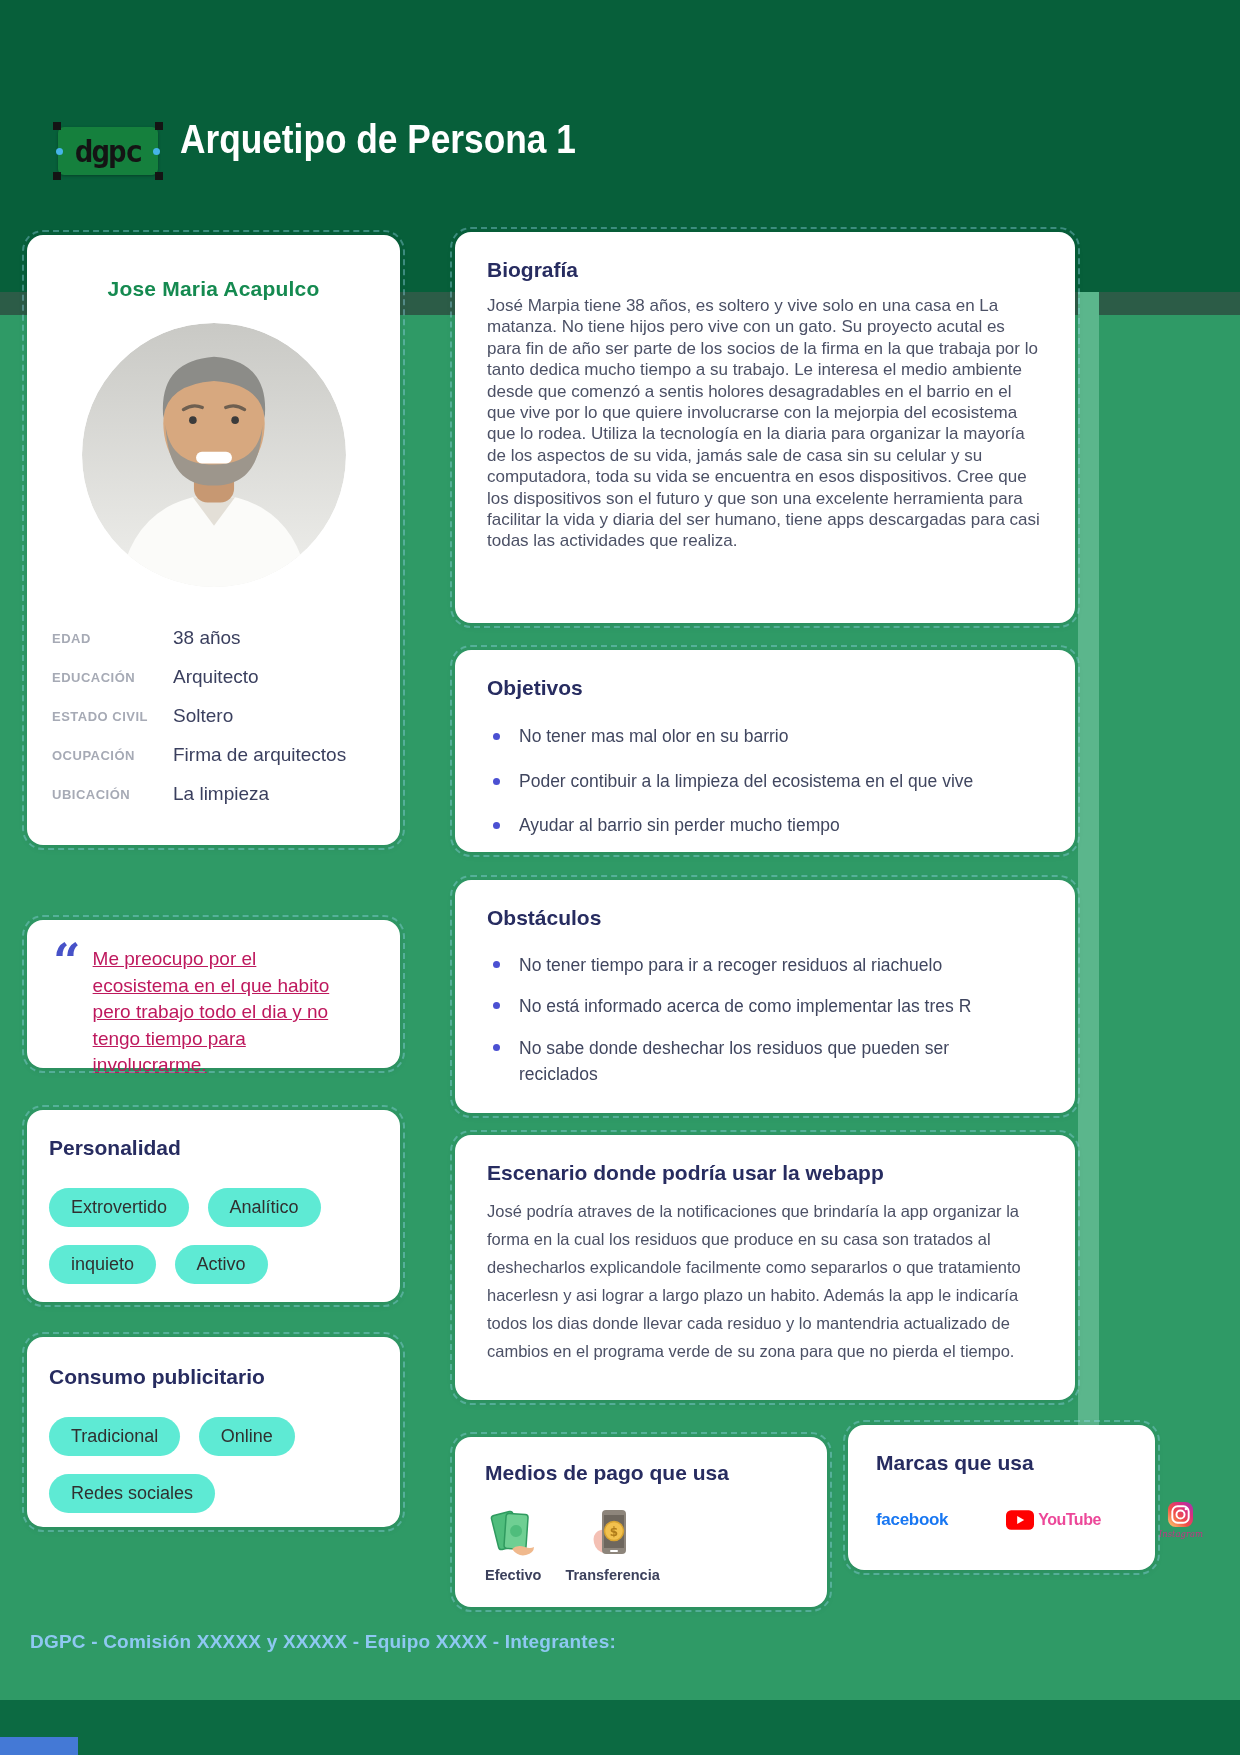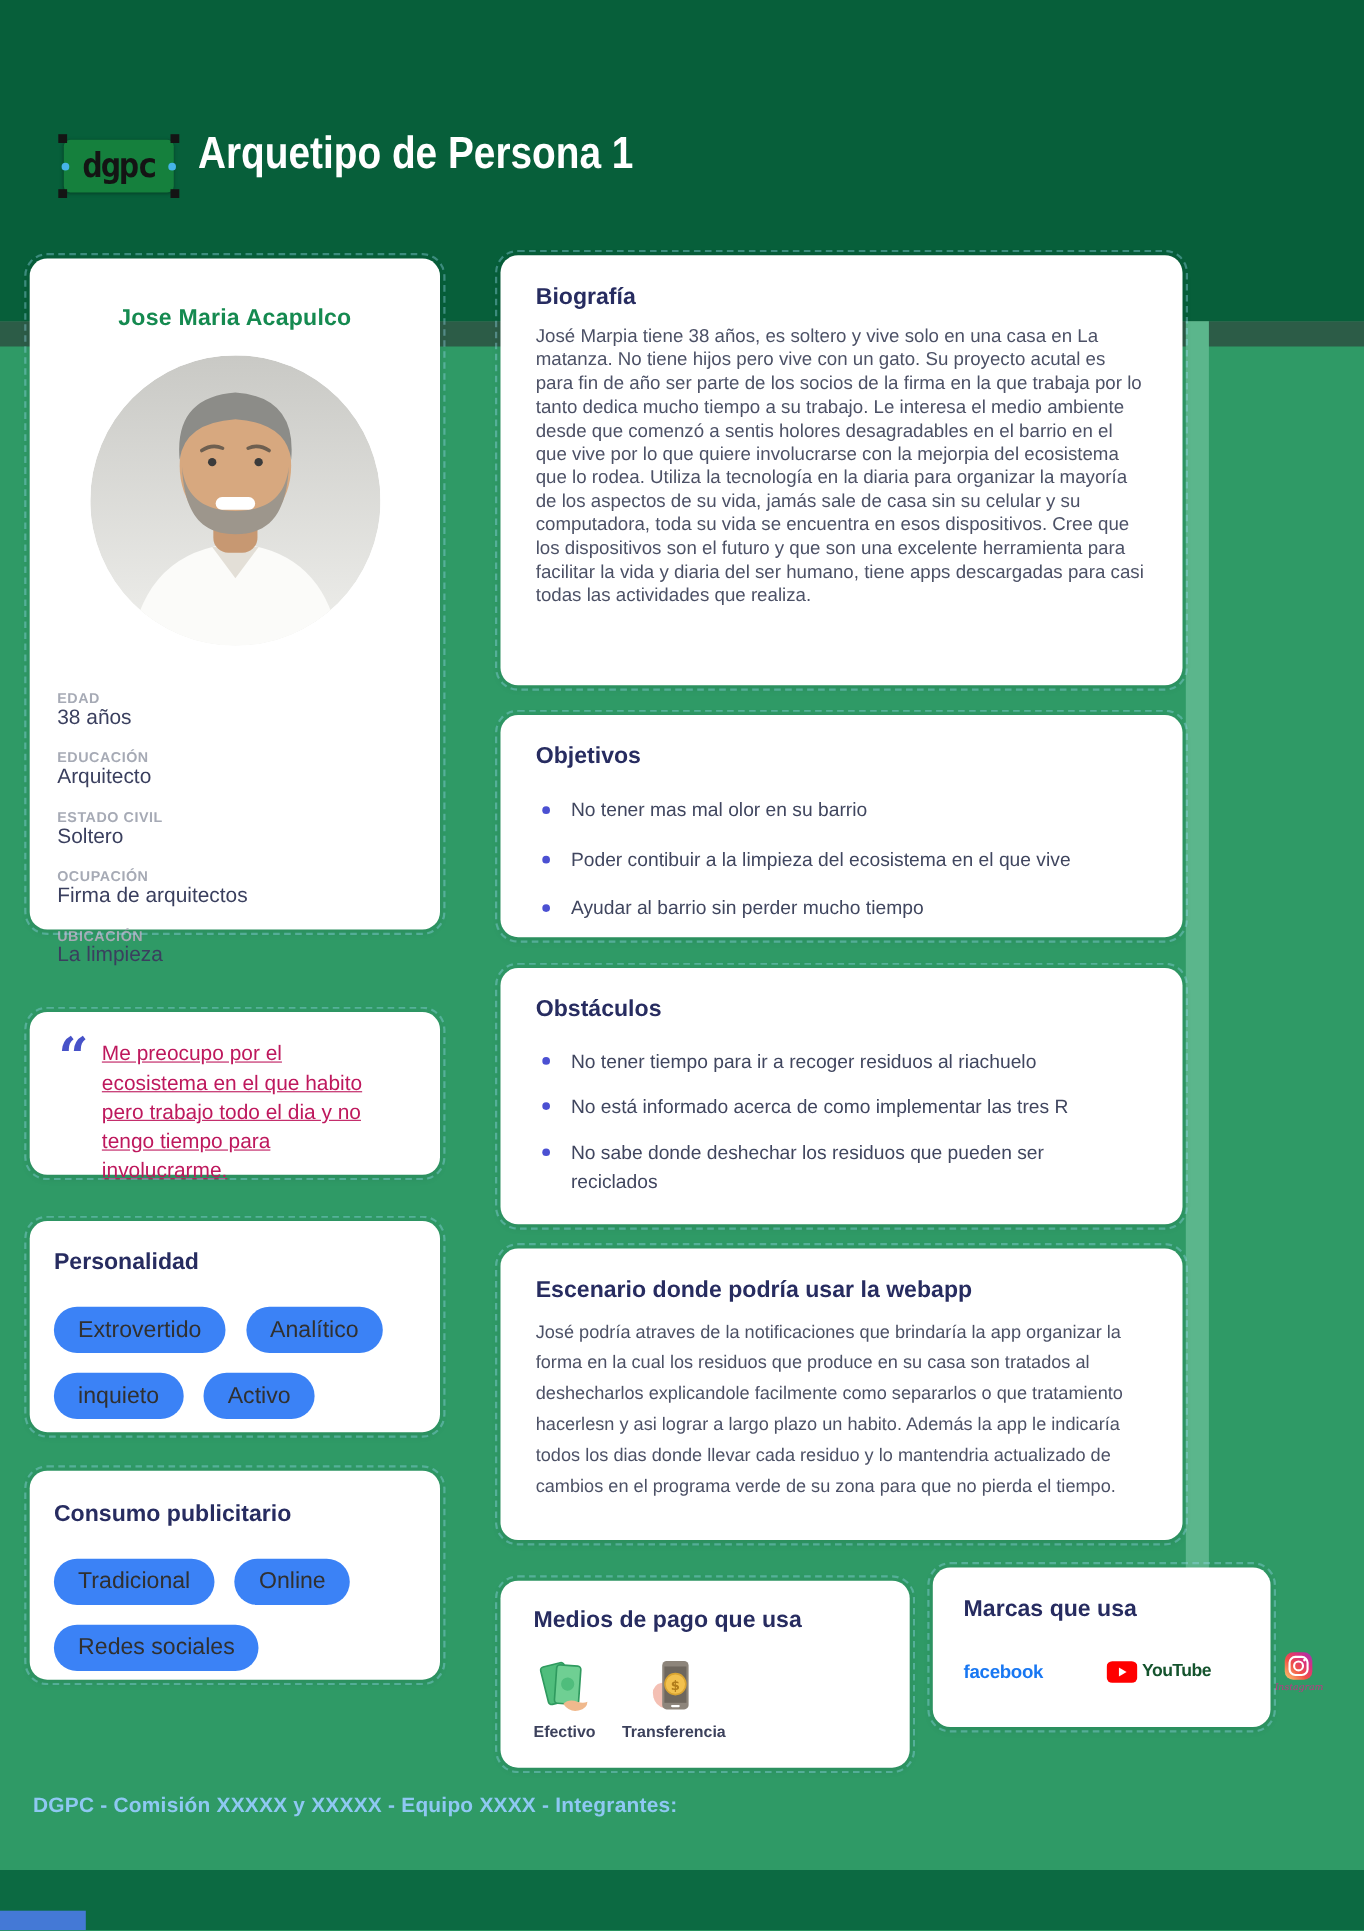--- a/index.html
+++ b/index.html
@@ -30,37 +30,37 @@
   .card { position:absolute; background:#fff; border-radius:16px; box-sizing:border-box;
           box-shadow:0 2px 8px rgba(0,0,0,.10);
           outline:2px dashed rgba(150,215,240,.38); outline-offset:3px; }
   .section-title { font-size:21px; font-weight:bold; color:#272c60; }
 
   
   .profile-card { left:27px; top:235px; width:373px; height:610px; }
   .profile-name { margin-top:42px; text-align:center; color:#158a50; font-size:21px; font-weight:bold; letter-spacing:.2px; }
   .avatar-wrap { width:264px; height:264px; margin:22px auto 0; border-radius:50%; overflow:hidden; }
   .attrs { margin:40px 0 0 25px; }
-  .attr-row { display:flex; align-items:flex-start; margin-bottom:17px;flex-direction:column; }
+  .attr-row { display:flex; align-items:center; margin-bottom:17px; }
   .attr-label { width:121px; flex-shrink:0; font-size:13px; font-weight:bold; color:#a6aab5; letter-spacing:.5px; }
   .attr-value { font-size:19px; color:#3a3f5e; }
 
   
   .quote-card { left:27px; top:920px; width:373px; height:148px; display:flex; padding:26px 20px 0 26px; }
   .quote-mark { font-family:"DejaVu Serif", serif; font-size:48px; font-weight:bold; color:#4752c8;
                 line-height:.65; margin-right:12px; flex-shrink:0; }
   .quote-text { width:262px; font-size:19px; color:#be185d; line-height:1.4;text-decoration:underline; }
 
   
   .personality-card { left:27px; top:1110px; width:373px; height:192px; padding:26px 0 0 22px; }
   .ads-card { left:27px; top:1337px; width:373px; height:190px; padding:28px 0 0 22px; }
   .chip-rows { margin-top:28px; }
   .chip-row { margin-bottom:18px; }
-  .chip { display:inline-block; background:#3b82f6; border-radius:999px; padding:9px 22px;
-          font-size:21px; color:#303030; margin-right:14px; }
+  .chip { display:inline-block; background:#5eead4; border-radius:999px; padding:9px 22px;
+          font-size:18px; color:#303030; margin-right:14px; }
 
   
   .bio-card { left:455px; top:232px; width:620px; height:391px; padding:26px 32px; }
   .bio-text { margin-top:13px; font-size:17px; color:#4c5166; line-height:1.26; }
 
   .objectives-card { left:455px; top:650px; width:620px; height:202px; padding:26px 32px; }
   .obstacles-card  { left:455px; top:880px; width:620px; height:233px; padding:26px 32px; }
   ul.bullets { list-style:none; margin:24px 0 0 6px; padding:0; }
   .bullets li { position:relative; padding-left:26px; font-size:17.5px; color:#40465f; line-height:1.4; margin-bottom:20px; }
   .bullets li::before { content:""; position:absolute; left:0; top:9px; width:7px; height:7px;
@@ -73,21 +73,21 @@
 
   .payments-card { left:455px; top:1437px; width:372px; height:170px; padding:24px 0 17px 30px; }
   .pay-row { display:flex; margin-top:20px; }
   .pay-item { display:flex; flex-direction:column; align-items:center; margin-right:24px; }
   .pay-label { margin-top:8px; font-size:14.5px; font-weight:bold; color:#3c415c; }
 
   .brands-card { left:848px; top:1425px; width:307px; height:145px; padding:26px 0 0 28px; }
   .brand-row { display:flex; align-items:center; margin-top:26px;gap:38px; }
   .fb-word { font-size:17px; font-weight:bold; color:#1877f2; letter-spacing:-.3px; margin-right:20px; }
   .yt { display:flex; align-items:center; margin-right:20px; }
-  .yt-word { font-size:16px; font-weight:bold; color:#14532d; margin-left:4px; letter-spacing:-.5px; }
+  .yt-word { font-size:16px; font-weight:bold; color:#ec4899; margin-left:4px; letter-spacing:-.5px; }
   .ig { display:flex; flex-direction:column; align-items:center; }
   .ig-word { font-family:"DejaVu Serif", serif; font-style:italic; font-size:8.5px; color:#c13584; margin-top:1px; }
 
   .footer-text { position:absolute; left:30px; top:1631px; font-size:19px; font-weight:bold;
                  color:#8fc8f2; letter-spacing:.2px; }
 </style>
 </head>
 <body>
 
 <div class="page">

